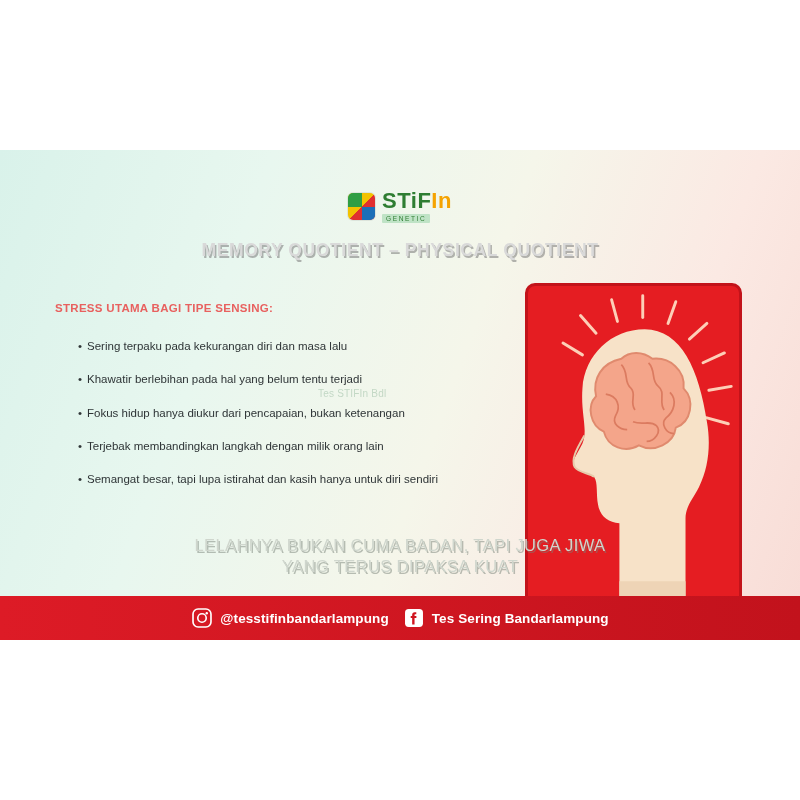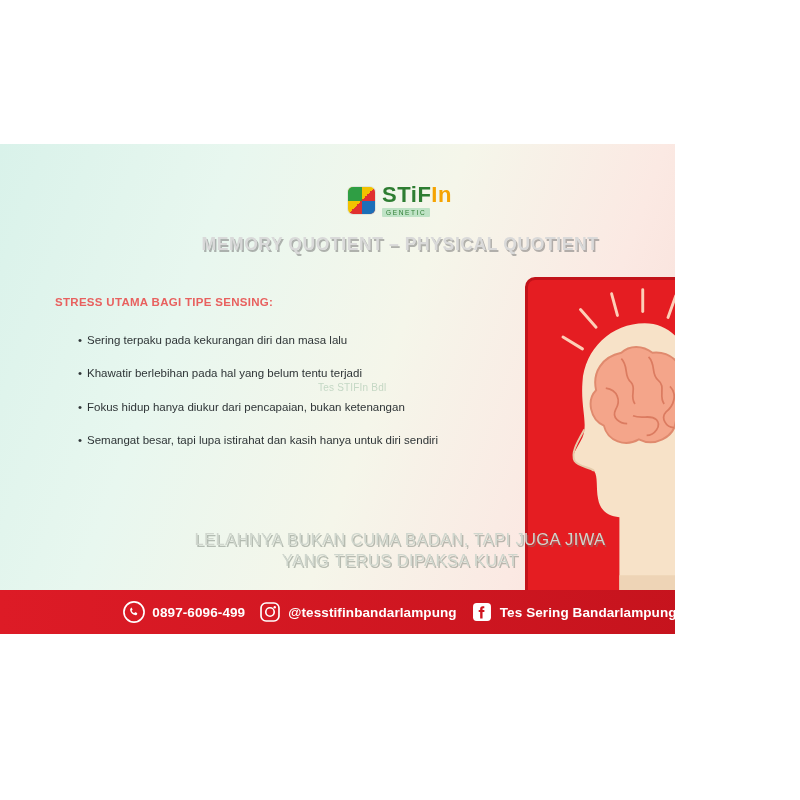--- a/index.html
+++ b/index.html
@@ -4,22 +4,22 @@
 <style>
   * { box-sizing: border-box; margin: 0; padding: 0; }
   html, body {
     width: 800px; height: 800px;
     background: #ffffff;
     font-family: "Liberation Sans", sans-serif;
     overflow: hidden;
   }
   #poster {
     position: absolute;
-    left: 0; top: 144px;
-    width: 675px; height: 490px;
+    left: 0; top: 150px;
+    width: 800px; height: 490px;
     background: linear-gradient(110deg, #d9f2ea 0%, #e8f7ef 28%, #f5f6ea 55%, #fbe9e3 78%, #f8dcd6 100%);
     overflow: hidden;
   }
 
   
   .logo-wrap {
     position: absolute; left: 0; top: 40px; width: 800px;
     display: flex; align-items: center; justify-content: center; gap: 7px;
   }
   .logo-cube {
@@ -133,20 +133,21 @@
   </div>
 
   <div class="headline">MEMORY QUOTIENT – PHYSICAL QUOTIENT</div>
 
   <div class="subhead">STRESS UTAMA BAGI TIPE SENSING:</div>
 
   <ul class="bullets">
     <li><span class="dot">•</span><span>Sering terpaku pada kekurangan diri dan masa lalu</span></li>
     <li><span class="dot">•</span><span>Khawatir berlebihan pada hal yang belum tentu terjadi</span></li>
     <li><span class="dot">•</span><span>Fokus hidup hanya diukur dari pencapaian, bukan ketenangan</span></li>
+    <li><span class="dot">•</span><span>Terjebak membandingkan langkah dengan milik orang lain</span></li>
     <li><span class="dot">•</span><span>Semangat besar, tapi lupa istirahat dan kasih hanya untuk diri sendiri</span></li>
   </ul>
 
   <div class="watermark">Tes STIFIn Bdl</div>
 
   <div class="card">
     <svg viewBox="0 0 217 375" preserveAspectRatio="none">
 
       <g stroke="#ffd9c0" stroke-width="3" stroke-linecap="round" opacity="0.95">
         <line x1="92" y1="36" x2="86" y2="14"></line>
@@ -196,29 +197,20 @@
     <div class="card-label">SENSING</div>
   </div>
 
   <div class="tagline">
     <div>LELAHNYA BUKAN CUMA BADAN, TAPI JUGA JIWA</div>
     <div>YANG TERUS DIPAKSA KUAT</div>
   </div>
 
   <div class="footer">
 
-    <div class="footer-item">
-      <span class="fi-icon">
-        <svg viewBox="0 0 24 24">
-            <circle cx="12" cy="12" r="11" fill="none" stroke="#fff" stroke-width="1.8"></circle>
-            <path d="M8.6 7.2c.5-.2 1 .1 1.2.6l.5 1.2c.2.4 0 .8-.3 1l-.4.3c-.2.2-.2.4-.1.6.5 1 1.3 1.8 2.3 2.3.2.1.5 0 .6-.1l.3-.4c.2-.3.6-.4 1-.3l1.2.5c.5.2.8.7.6 1.2-.3.9-1.3 1.5-2.3 1.3-2.7-.5-4.9-2.7-5.4-5.4-.2-1 .4-2 1.3-2.3z" fill="#fff"></path>
-          </svg>
-      </span>
-      <span class="txt">0897-6096-499</span>
-    </div>
 
     <div class="footer-item">
       <span class="fi-icon">
         <svg viewBox="0 0 24 24">
             <rect x="2.2" y="2.2" width="19.6" height="19.6" rx="5.5" fill="none" stroke="#fff" stroke-width="1.8"></rect>
             <circle cx="12" cy="12" r="4.6" fill="none" stroke="#fff" stroke-width="1.8"></circle>
             <circle cx="17.2" cy="6.8" r="1.3" fill="#fff"></circle>
           </svg>
       </span>
       <span class="txt">@tesstifinbandarlampung</span>

